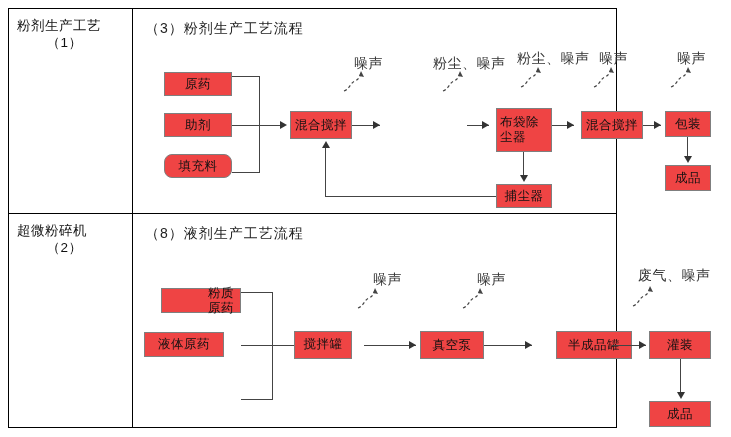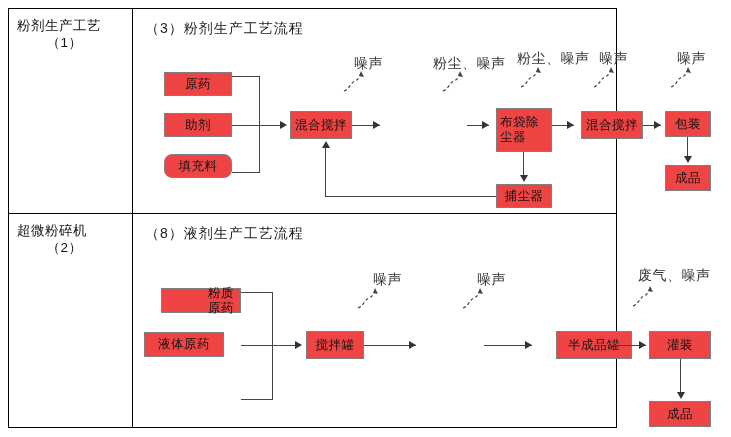--- a/index.html
+++ b/index.html
@@ -129,24 +129,25 @@
 
     <div class="node" style="left:152px;top:279px;width:80px;height:25px;padding-left:40px;">粉质原药</div>
     <div class="node" style="left:135px;top:323px;width:80px;height:25px;">液体原药</div>
 
     <div class="ln h" style="left:232px;top:283px;width:32px;"></div>
     <div class="ln h" style="left:232px;top:336px;width:60px;"></div>
     <div class="ln h" style="left:232px;top:390px;width:32px;"></div>
     <div class="ln v" style="left:263px;top:283px;height:107px;"></div>
     <div class="arw r" style="left:286px;top:332px;"></div>
 
-    <div class="node" style="left:297px;top:322px;width:58px;height:28px;">搅拌罐</div>
+    <div class="node" style="left:285px;top:322px;width:58px;height:28px;font-family:Liberation Mono, monospace;">搅拌罐</div>
     <div class="ln h" style="left:355px;top:336px;width:52px;"></div>
     <div class="arw r" style="left:400px;top:332px;"></div>
 
+    <div class="node" style="left:411px;top:322px;width:64px;height:28px;">真空泵</div>
     <div class="ln h" style="left:475px;top:336px;width:48px;"></div>
     <div class="arw r" style="left:516px;top:332px;"></div>
 
     <div class="node" style="left:527px;top:322px;width:76px;height:28px;margin-left:20px;">半成品罐</div>
     <div class="ln h" style="left:603px;top:336px;width:34px;"></div>
     <div class="arw r" style="left:630px;top:332px;"></div>
 
     <div class="node" style="left:640px;top:322px;width:62px;height:28px;">灌装</div>
     <div class="ln v" style="left:671px;top:350px;height:36px;"></div>
     <div class="arw d" style="left:668px;top:383px;"></div>

